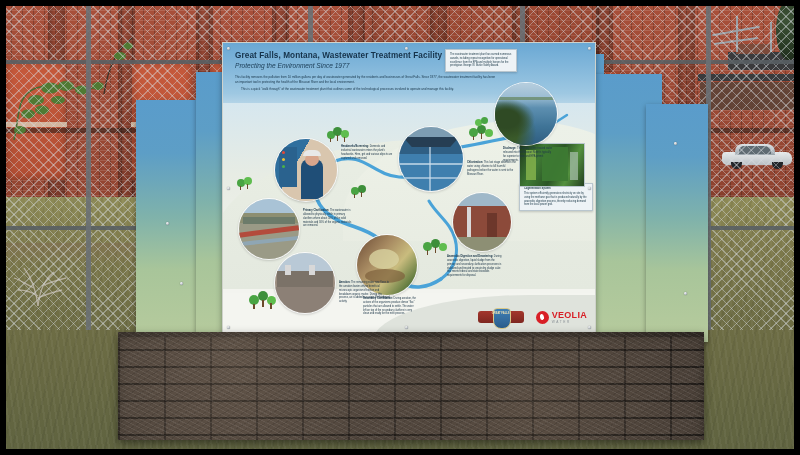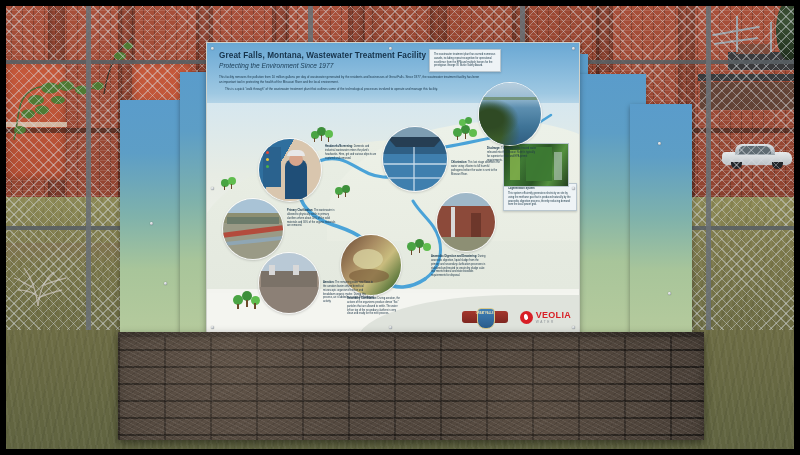--- a/index.html
+++ b/index.html
@@ -68,21 +68,21 @@
   .ground-tex{position:absolute;left:0;top:197px;width:800px;height:258px;
       background-image:
         repeating-linear-gradient(82deg, rgba(255,255,255,.045) 0 2px, rgba(0,0,0,0) 2px 6px),
         repeating-linear-gradient(-76deg, rgba(0,0,0,.05) 0 2px, rgba(0,0,0,0) 2px 9px);}
   .dirt-strip{position:absolute;left:0;top:243px;width:360px;height:22px;
       background:linear-gradient(rgba(128,110,80,.65),rgba(100,88,62,0));}
 
   .shrub{position:absolute;left:8px;top:238px;width:70px;height:70px;}
 
   
-  #sign{position:absolute;left:120px;top:42px;width:572px;height:300px;}
+  #sign{position:absolute;left:136px;top:42px;width:572px;height:300px;}
   .backpanel{position:absolute;background:linear-gradient(#5a9ccb 0%,#5d9ec6 22%,#7fb2ab 48%,#a8c59a 70%,#b7cb9d 100%);
       box-shadow:0 2px 5px rgba(0,0,0,.35);}
   .bp-a{left:0px;   top:58px;  width:90px;  height:242px;}
   .bp-b{left:60px;  top:30px;  width:88px;  height:270px;}
   .bp-c{left:128px; top:12px;  width:340px; height:288px;}
   .bp-d{left:452px; top:32px;  width:74px;  height:268px;}
   .bp-e{left:510px; top:62px;  width:62px;  height:238px;}
 
   
   .plaque{position:absolute;left:86px;top:0px;width:372px;height:290px;

